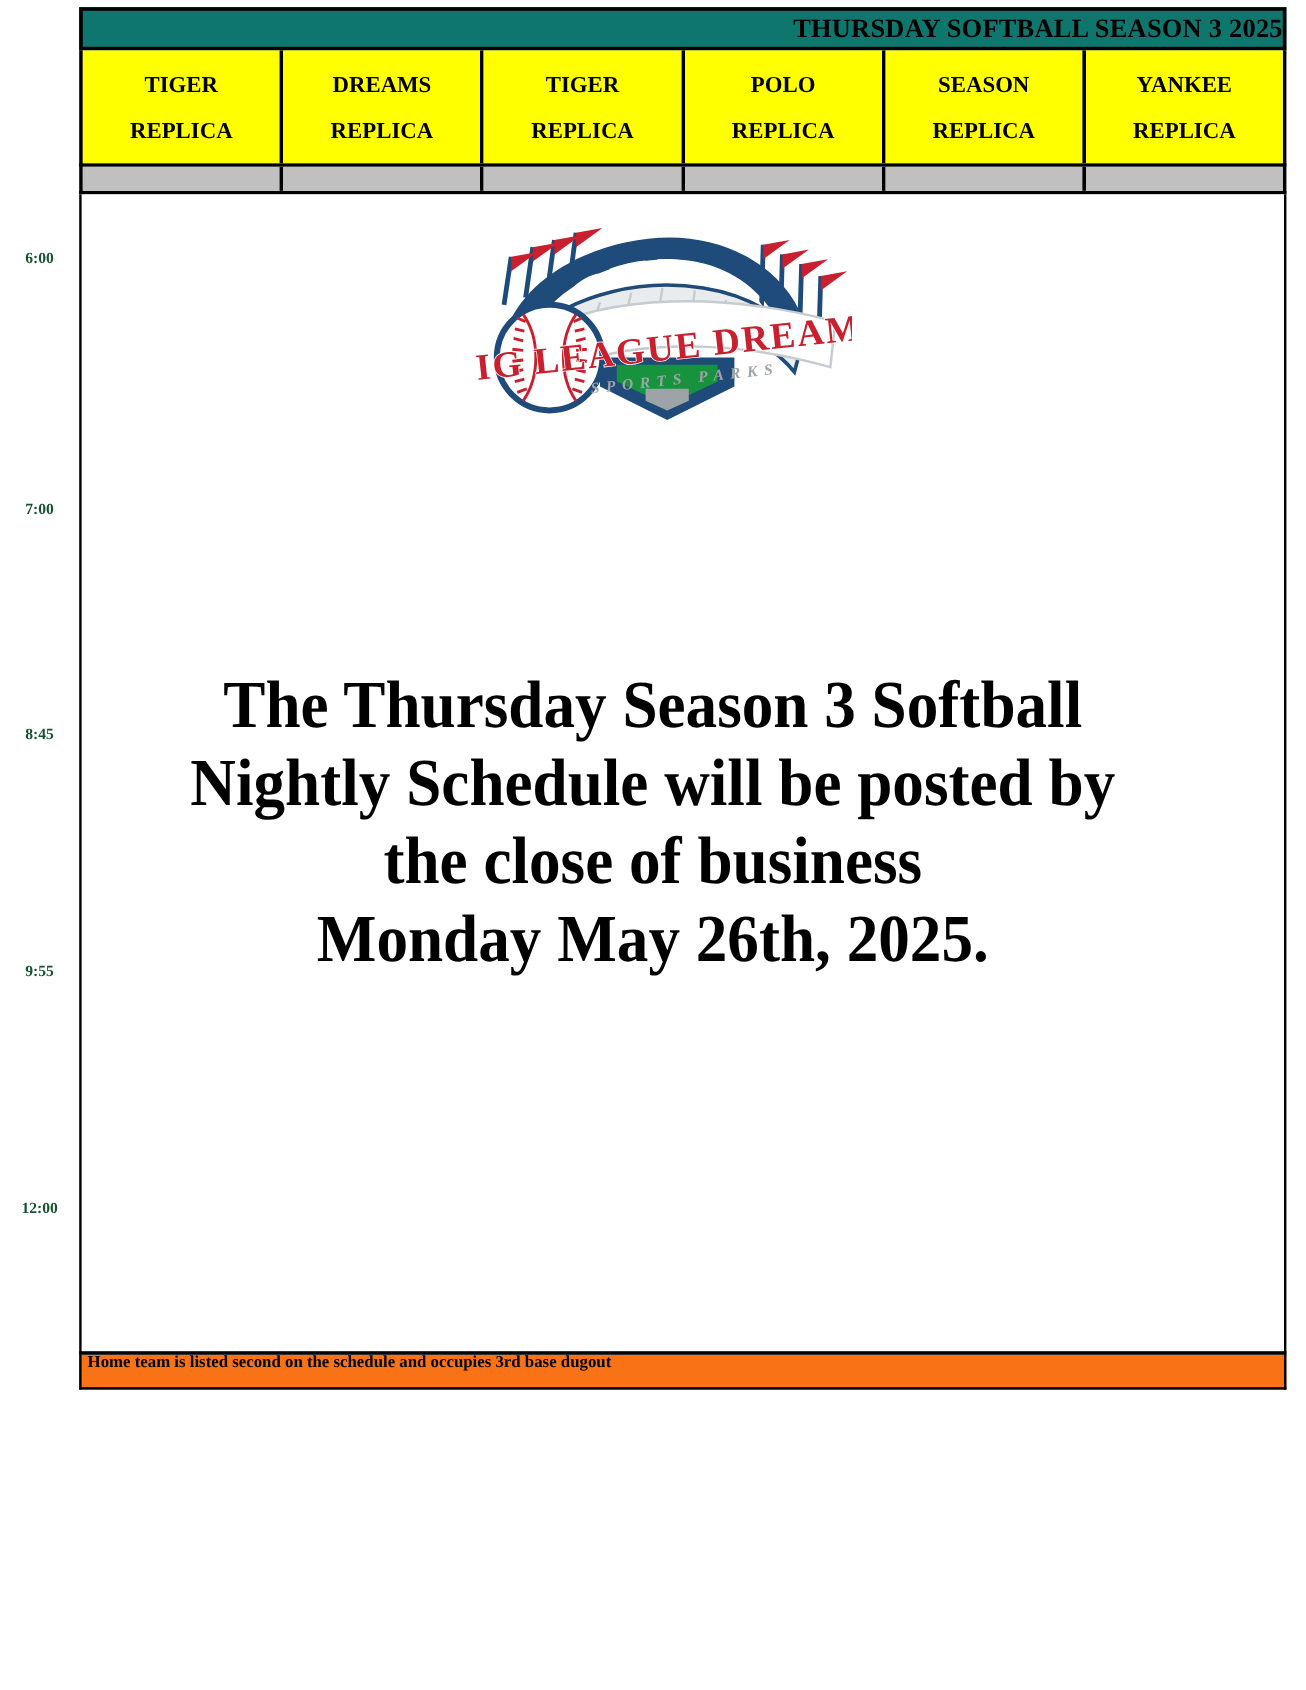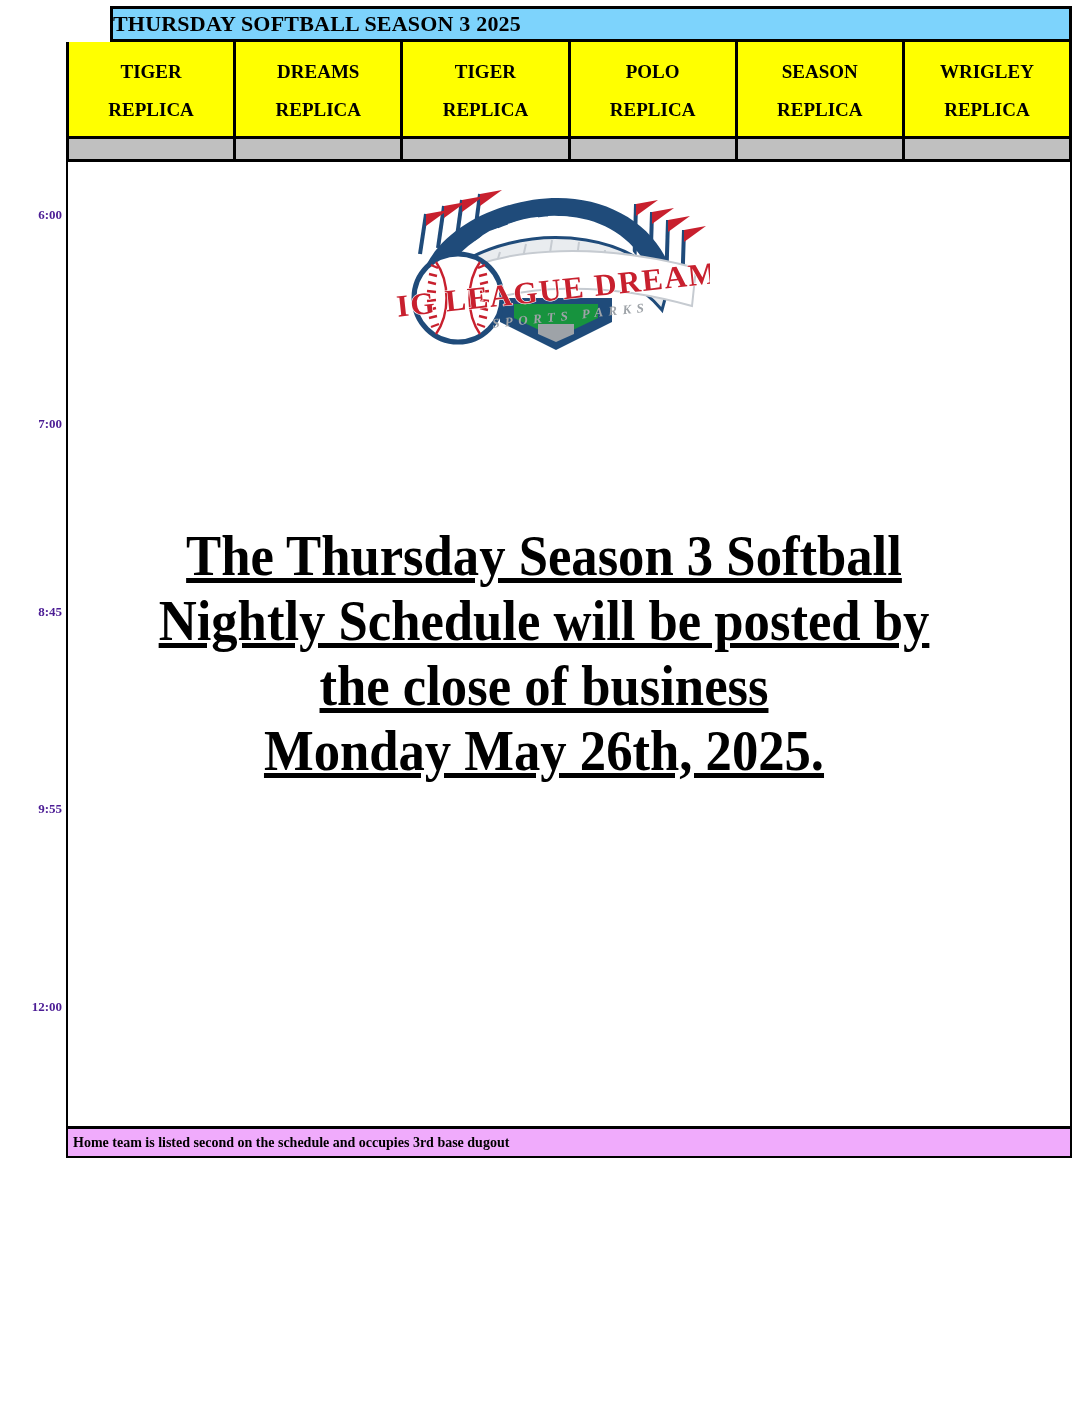--- a/index.html
+++ b/index.html
@@ -18,28 +18,27 @@
   
   #sheet {
     position: absolute;
     left: 66px;
     top: 6px;
     width: 1006px;
   }
 
   
   .title-bar {
-    background: #7dd3fc;
+    background: #0f766e;
     border: 3px solid #000000;
     height: 36px;
     display: flex;
     align-items: center;
-    justify-content: flex-start;
-    box-sizing: border-box;
-    margin-left: 44px;
+    justify-content: flex-end;
+    box-sizing: border-box;
   }
   .title-bar .title-text {
     font-size: 22px;
     font-weight: bold;
     letter-spacing: 0.2px;
     color: #000000;
     text-align: center;
     line-height: 1;
   }
 
@@ -97,64 +96,62 @@
     height: 967px;
     background: #ffffff;
     border-left: 2px solid #000;
     border-right: 2px solid #000;
     border-bottom: 3px solid #000;
     box-sizing: border-box;
   }
 
   
   .footer-note {
-    background: #f0abfc;
+    background: #f97316;
     border-left: 2px solid #000;
     border-right: 2px solid #000;
     border-bottom: 2px solid #000;
     height: 29px;
     display: flex;
-    align-items: center;
     box-sizing: border-box;
     padding-left: 5px;
   }
   .footer-note .note-text {
     font-size: 14px;
     font-weight: bold;
     color: #000000;
     line-height: 1;
   }
 
   
   .time-label {
     position: absolute;
     right: 0;
     width: 58px;
-    text-align: right;
+    text-align: center;
     font-size: 13px;
     font-weight: bold;
-    color: #4c1d95;
+    color: #14532d;
     line-height: 1;
   }
   #time-gutter {
     position: absolute;
     left: 0;
     top: 0;
     width: 62px;
     height: 1180px;
   }
 
   
   #announcement {
     position: absolute;
     left: 74px;
-    top: 524px;
+    top: 556px;
     width: 940px;
     text-align: center;
-    text-decoration: underline;
   }
   #announcement .ann-line {
     font-size: 56px;
     font-weight: bold;
     color: #000000;
     line-height: 1.16;
     white-space: nowrap;
     font-family: "Liberation Serif", "DejaVu Serif", serif;
     transform: scaleX(0.94);
   }
@@ -201,21 +198,21 @@
     </div>
     <div class="field-cell">
       <div class="fl1">POLO</div>
       <div class="fl2">REPLICA</div>
     </div>
     <div class="field-cell">
       <div class="fl1">SEASON</div>
       <div class="fl2">REPLICA</div>
     </div>
     <div class="field-cell">
-      <div class="fl1">WRIGLEY</div>
+      <div class="fl1">YANKEE</div>
       <div class="fl2">REPLICA</div>
     </div>
   </div>
 
   <div class="subheader-row">
     <div class="subheader-cell"></div>
     <div class="subheader-cell"></div>
     <div class="subheader-cell"></div>
     <div class="subheader-cell"></div>
     <div class="subheader-cell"></div>

